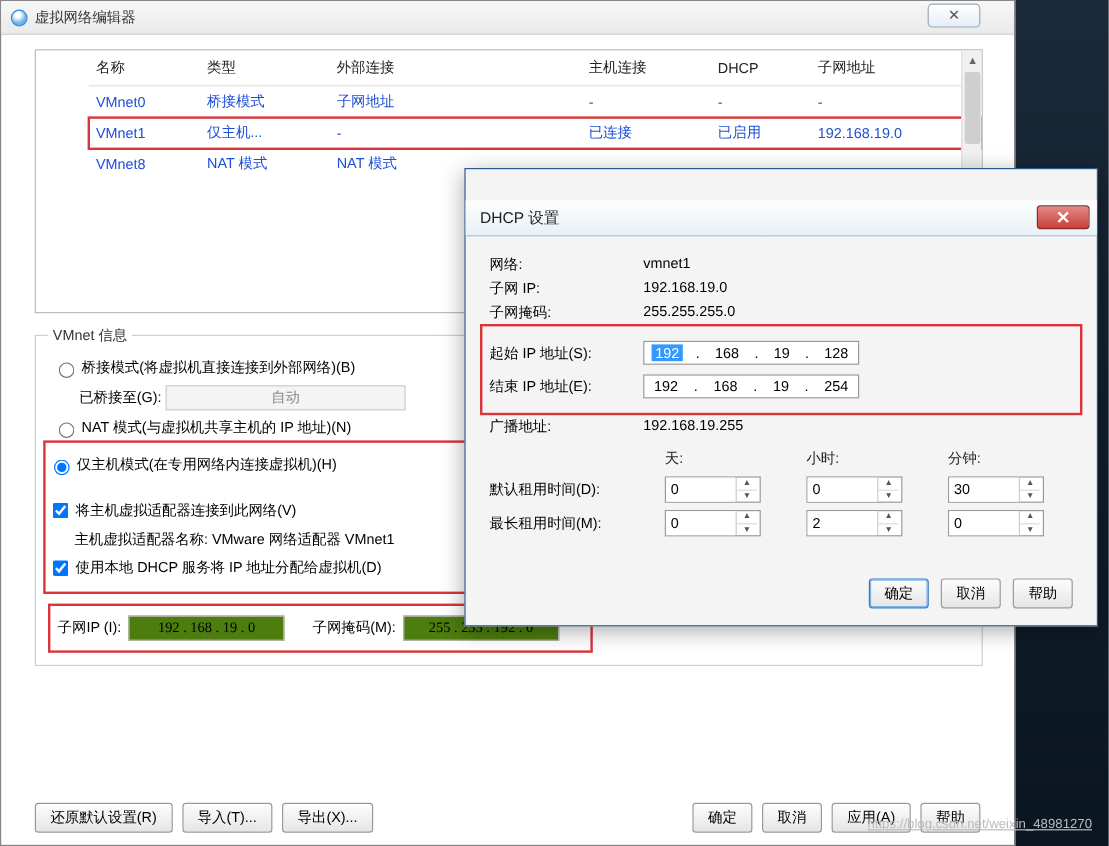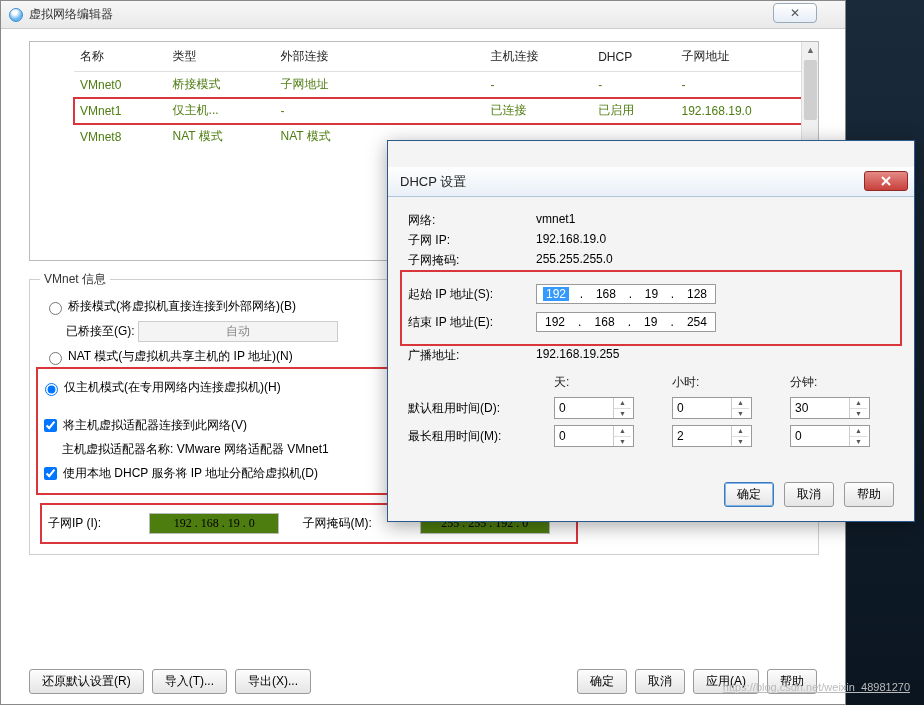--- a/index.html
+++ b/index.html
@@ -8,38 +8,38 @@
 
 .editor-window { position: absolute; top: 0; left: 0; width: 846px; height: 705px; background: #fff; border: 1px solid #888; }
 .editor-titlebar { height: 28px; background: linear-gradient(#f7f7f7,#eaeaea); border-bottom: 1px solid #ccc; display: flex; align-items: center; padding-left: 8px; font-size: 12px; color: #333; }
 .editor-titlebar .globe { width:14px; height:14px; border:1px solid #3a8cd6; border-radius:50%; margin-right:6px; background: radial-gradient(circle at 40% 30%, #fff 20%, #6ab5f0 60%); }
 .editor-close-outer { position:absolute; right:28px; top:2px; width:44px; height:20px; border:1px solid #9ab; border-radius:4px; background:linear-gradient(#fff,#e6eef7); display:flex; align-items:center; justify-content:center; font-family:Arial; font-size:12px; color:#555;}
 .editor-body { padding: 12px 20px 0 28px; }
 
 
 .net-table { width: 100%; border-collapse: collapse; font-size: 12px; }
 .net-table th { text-align:left; font-weight:normal; padding:6px 8px 6px 6px; border-bottom:1px solid #e0e0e0; color:#222; }
-.net-table td { padding:4px 6px; color:#4d7c0f; }
+.net-table td { padding:4px 6px; color:#1d4ed8; }
 .net-table tbody tr { border-bottom:1px solid transparent; }
 .row-highlight { outline:2px solid #d9353a; outline-offset:-1px; }
 
 .table-scroll { border:1px solid #bbb; height:220px; width:790px; overflow:hidden; position:relative; background:#fff;padding-left:44px; }
 .table-scroll .scrollbar { position:absolute; right:0; top:0; width:17px; height:100%; background:#f0f0f0; border-left:1px solid #ddd;}
 .table-scroll .scrollbar .thumb{ position:absolute; top:18px; left:2px; width:13px; height:60px; background:#cfcfcf; border-radius:2px;}
 .table-scroll .scrollbar .arrow{position:absolute; left:3px; width:11px; height:11px; font-size:9px; color:#666; text-align:center;}
 .table-scroll .scrollbar .arrow.up{top:3px;}
 .table-scroll .scrollbar .arrow.down{bottom:3px;}
 
 
 .group { border:1px solid #cfcfcf; margin-top:18px; width:790px; padding:12px 14px 14px; position:relative; font-size:12px; }
 .group-title { position:absolute; top:-9px; left:10px; background:#fff; padding:0 4px; font-size:12px; color:#333;}
 .radio-row, .chk-row { display:flex; align-items:center; margin:6px 0; }
 .radio-row input, .chk-row input { margin-right:6px; }
 .indent { margin-left:22px; margin-bottom:4px;}
-.field-inline { display:inline-flex; align-items:center; margin-right:20px;gap:42px;}
+.field-inline { display:inline-flex; align-items:center; margin-right:20px;}
 .field-inline label{ margin-right:6px;}
 .ip-box { border:1px solid #bbb; padding:2px 6px; background:#4d7c0f; font-size:12px; white-space:nowrap; font-family:Tahoma; min-width:130px; display:inline-block; text-align:center;}
 .txt-disabled{ color:#888; border:1px solid #ccc; background:#f4f4f4; padding:1px 6px; font-size:12px;text-align:center;}
 
 .btn { border:1px solid #9a9a9a; background:linear-gradient(#fdfdfd,#e5e5e5); padding:3px 12px; font-size:12px; border-radius:3px; cursor:pointer; }
 .btn-row-bottom { position:absolute; bottom:10px; left:28px; right:28px; display:flex; gap:8px; align-items:center;}
 .btn-row-bottom .spacer{flex:1;}
 
 .red-box { outline:2px solid #d9353a; outline-offset:2px; }
 

